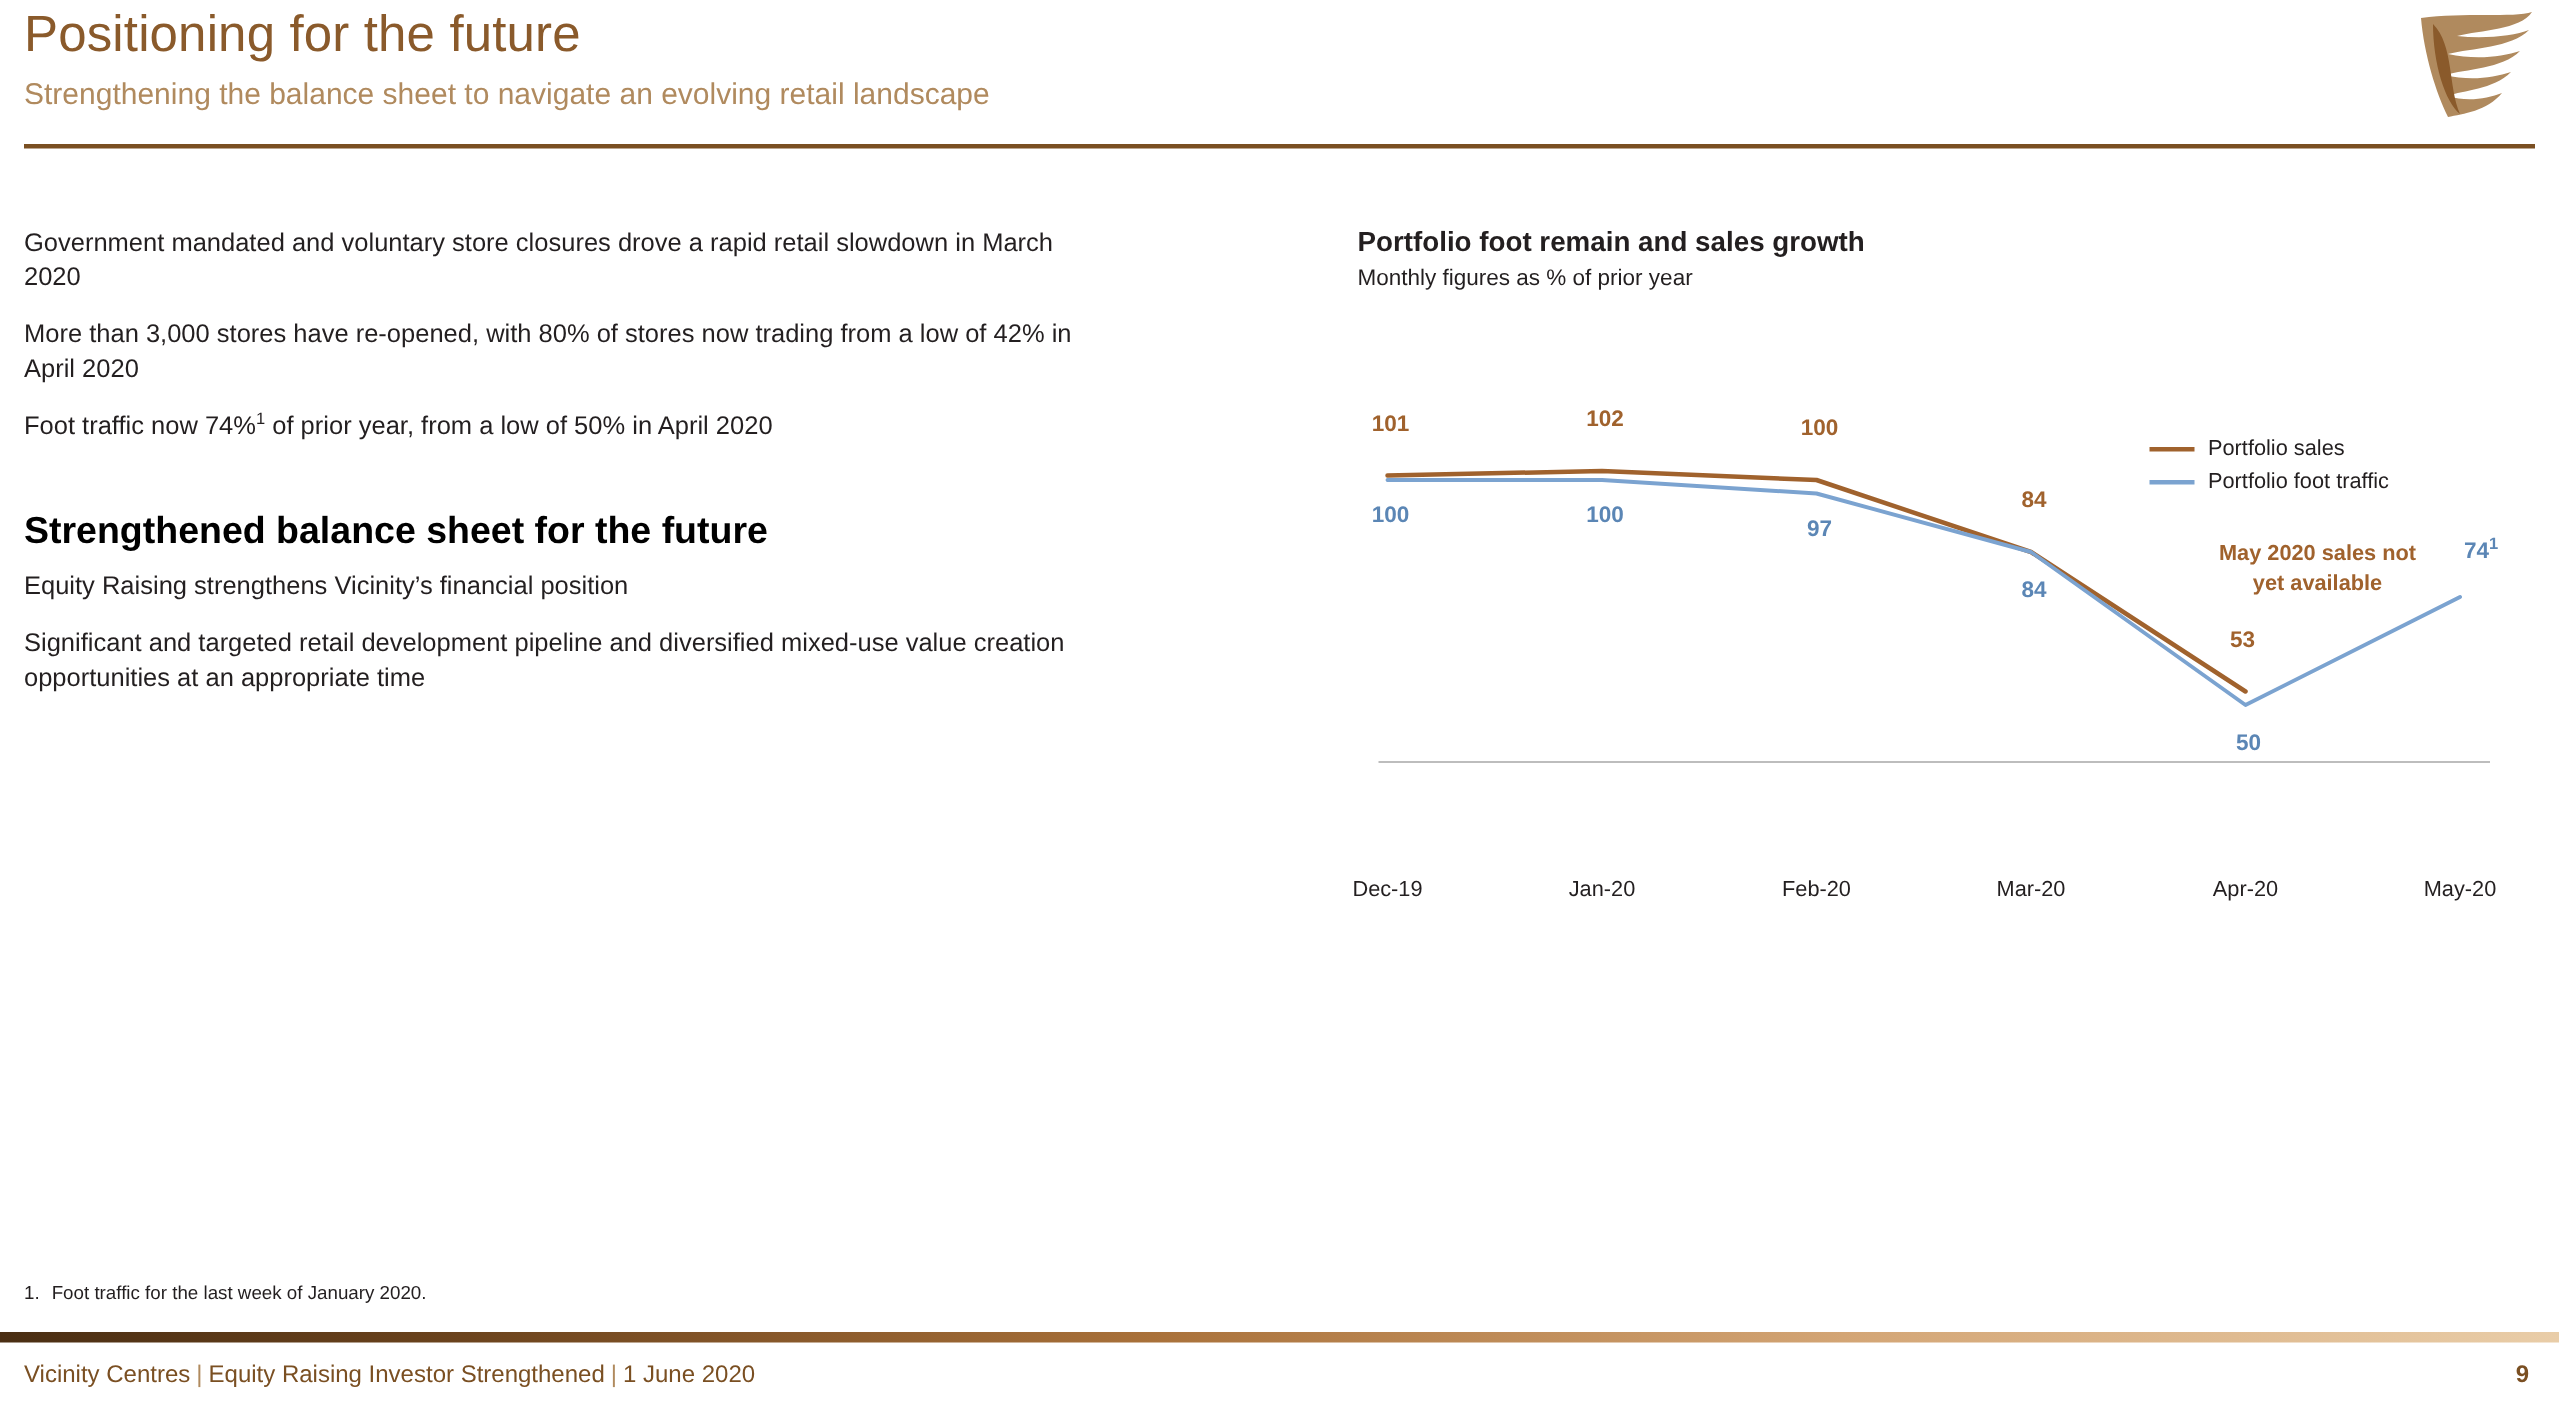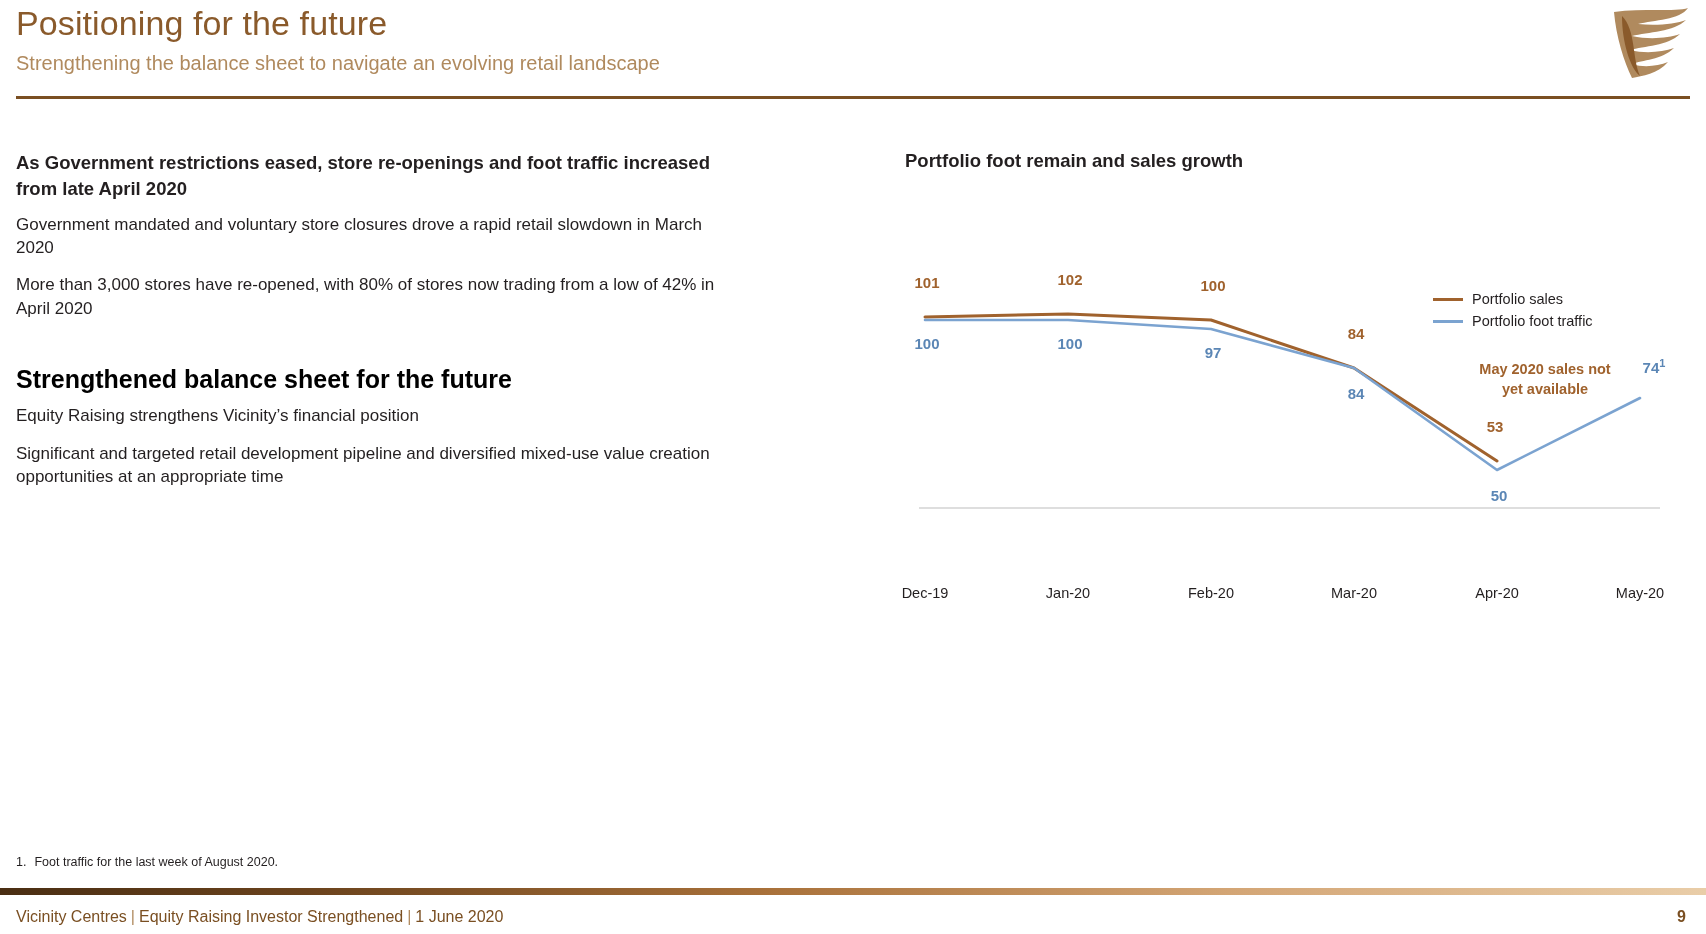--- a/index.html
+++ b/index.html
@@ -196,31 +196,34 @@
 <div class="header-rule"></div>
 
 <div class="logo">
   <svg viewBox="0 0 90 80" width="90" height="80" aria-hidden="true">
     <path d="M12 6 C40 2 74 6 86 2 C78 14 52 14 36 18 C54 20 74 18 84 14 C72 26 46 26 30 30 C48 34 66 32 78 28 C66 40 42 40 28 44 C44 48 60 46 72 42 C60 54 40 54 30 58 C42 62 56 60 66 56 C56 68 40 70 30 72 C22 56 14 30 12 6 Z" fill="#b08a5e"></path>
     <path d="M20 10 C34 24 30 52 38 70 C28 62 20 36 20 10 Z" fill="#8a5a2b"></path>
   </svg>
 </div>
 
 <div class="left-col">
-  <div class="lead-head">As Government restrictions eased, store re-openings and foot traffic increased from late April 2020</div>
   <div class="body-par">Government mandated and voluntary store closures drove a rapid retail slowdown in March 2020</div>
   <div class="body-par">More than 3,000 stores have re-opened, with 80% of stores now trading from a low of 42% in April 2020</div>
+  <div class="body-par">
+    <span>Foot traffic now 74%</span><sup>1</sup><span> of prior year, from a low of 50% in April 2020</span>
+  </div>
 
   <div class="sec-head">Strengthened balance sheet for the future</div>
   <div class="body-par">Equity Raising strengthens Vicinity’s financial position</div>
   <div class="body-par">Significant and targeted retail development pipeline and diversified mixed-use value creation opportunities at an appropriate time</div>
 </div>
 
 <div class="chart-panel">
   <div class="chart-title">Portfolio foot remain and sales growth</div>
+  <div class="chart-sub">Monthly figures as % of prior year</div>
 
   <div class="plot-wrap">
     <svg class="plot-svg" id="plot-svg" width="780" height="360">
         <line x1="14" x2="755" y1="298" y2="298" stroke="#bdbdbd" stroke-width="1.2"></line>
         <path d="M20.0 107.0 L163.0 104.0 L306.0 110.0 L449.0 158.0 L592.0 251.0" fill="none" stroke="#a0622d" stroke-width="3" stroke-linejoin="round" stroke-linecap="round"></path>
         <path d="M20.0 110.0 L163.0 110.0 L306.0 119.0 L449.0 158.0 L592.0 260.0 L735.0 188.0" fill="none" stroke="#7ba3d0" stroke-width="2.6" stroke-linejoin="round" stroke-linecap="round"></path>
       </svg>
 
     <div class="legend">
       <div class="legend-row">
@@ -253,19 +256,19 @@
     <div class="xlabel" id="x-0" style="left: -40px;">Dec-19</div>
     <div class="xlabel" id="x-1" style="left: 103px;">Jan-20</div>
     <div class="xlabel" id="x-2" style="left: 246px;">Feb-20</div>
     <div class="xlabel" id="x-3" style="left: 389px;">Mar-20</div>
     <div class="xlabel" id="x-4" style="left: 532px;">Apr-20</div>
     <div class="xlabel" id="x-5" style="left: 675px;">May-20</div>
   </div>
 </div>
 
 <div class="footnote">
-  <span class="fn-num">1.</span><span>Foot traffic for the last week of August 2020.</span>
+  <span class="fn-num">1.</span><span>Foot traffic for the last week of January 2020.</span>
 </div>
 <div class="footer-rule"></div>
 <div class="footer-text">
   <span>Vicinity Centres</span><span class="sep">|</span><span>Equity Raising Investor Strengthened</span><span class="sep">|</span><span>1 June 2020</span>
 </div>
 <div class="page-num">9</div>
 
 </body></html>

